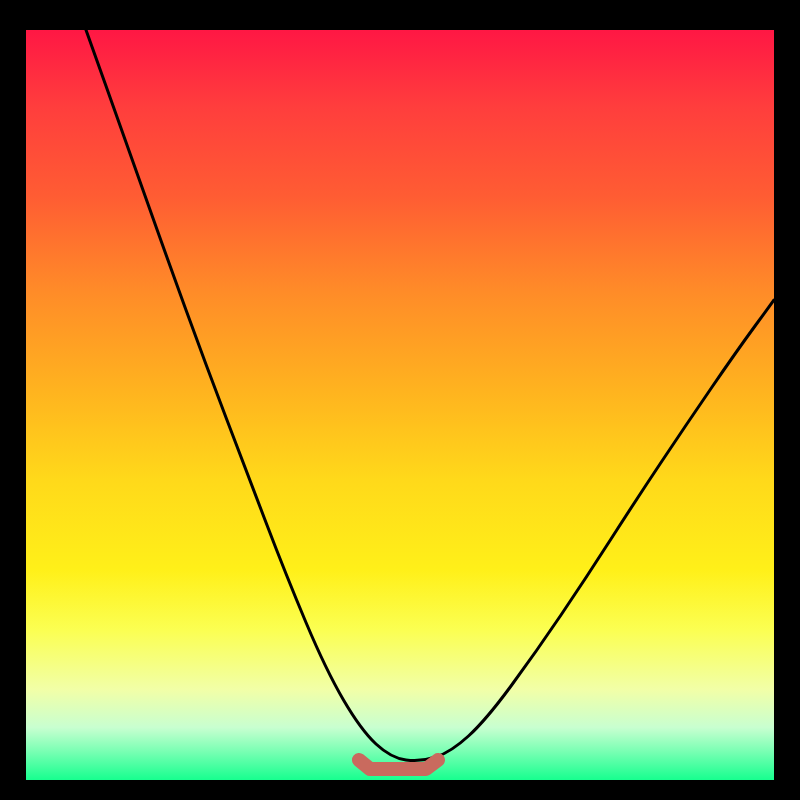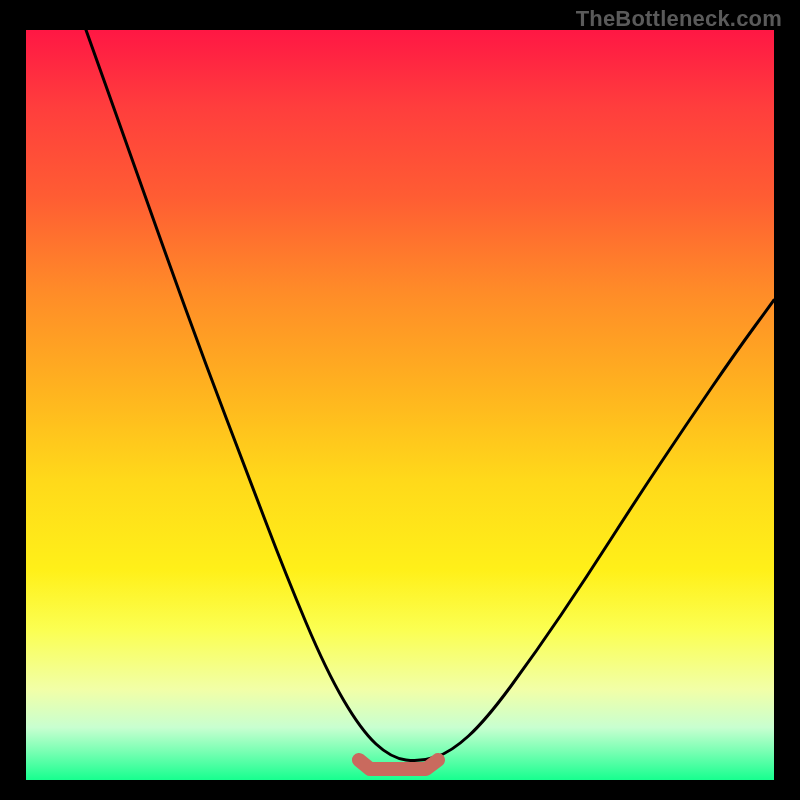--- a/index.html
+++ b/index.html
@@ -74,21 +74,20 @@
     stroke-width: 14;
     stroke-linecap: round;
     stroke-linejoin: round;
   }
 </style>
 </head>
 <body>
 
 <div class="container">
 
-  <div class="watermark">TheBottleneck.com</div>
 
   <div class="plot-area">
     <div class="gradient"></div>
 
     <svg class="curves" viewBox="0 0 748 750" preserveAspectRatio="none">
       <path id="curve-path" class="curve-line" d="M 60 0 Q 60 0 80 56 Q 100 112 120 168.5 Q 140 225 160 280 Q 180 335 200 387.5 Q 220 440 240 492.5 Q 260 545 280 592.5 Q 300 640 317.5 670 Q 335 700 350 714 Q 365 728 380 730 Q 395 732 410 727 Q 425 722 442.5 706 Q 460 690 485 656 Q 510 622 535 585 Q 560 548 585 509 Q 610 470 635 432.5 Q 660 395 685 358.5 Q 710 322 729 296 L 748 270"></path>
       <polyline id="flat-marker" class="flat-mark" points="333,730 344,739 400,739 412,730"></polyline>
     </svg>
   </div>
 

